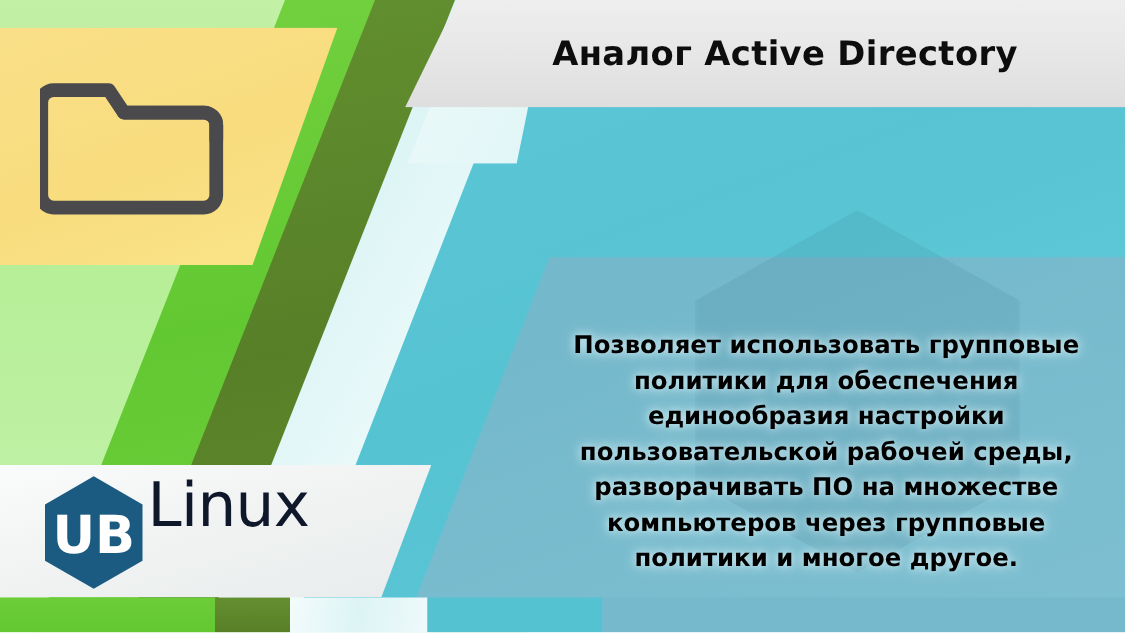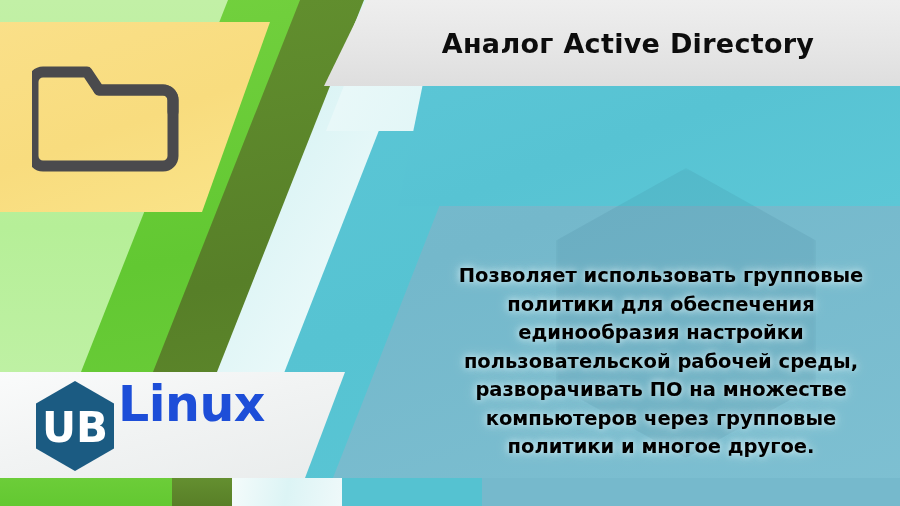--- a/index.html
+++ b/index.html
@@ -133,22 +133,22 @@
   #logo-row {
     position: absolute;
     left: 34px; top: 380px;
     display: flex;
     height: 92px;
   }
   #ub-hex { width: 82px; height: 92px; }
   #logo-word {
     margin-left: 2px;
     font-size: 49px;
-    font-weight: 700;
-    color: #1d4ed8;
+    font-weight: 400;
+    color: #0f172a;
     letter-spacing: -0.5px;
     line-height: 1;
   }
 
   
   #bottom-strip { left: 0; top: 478px; width: 900px; height: 28px; }
   .bstripe { position: absolute; top: 0; height: 28px; }
 </style>
 </head>
 <body>

